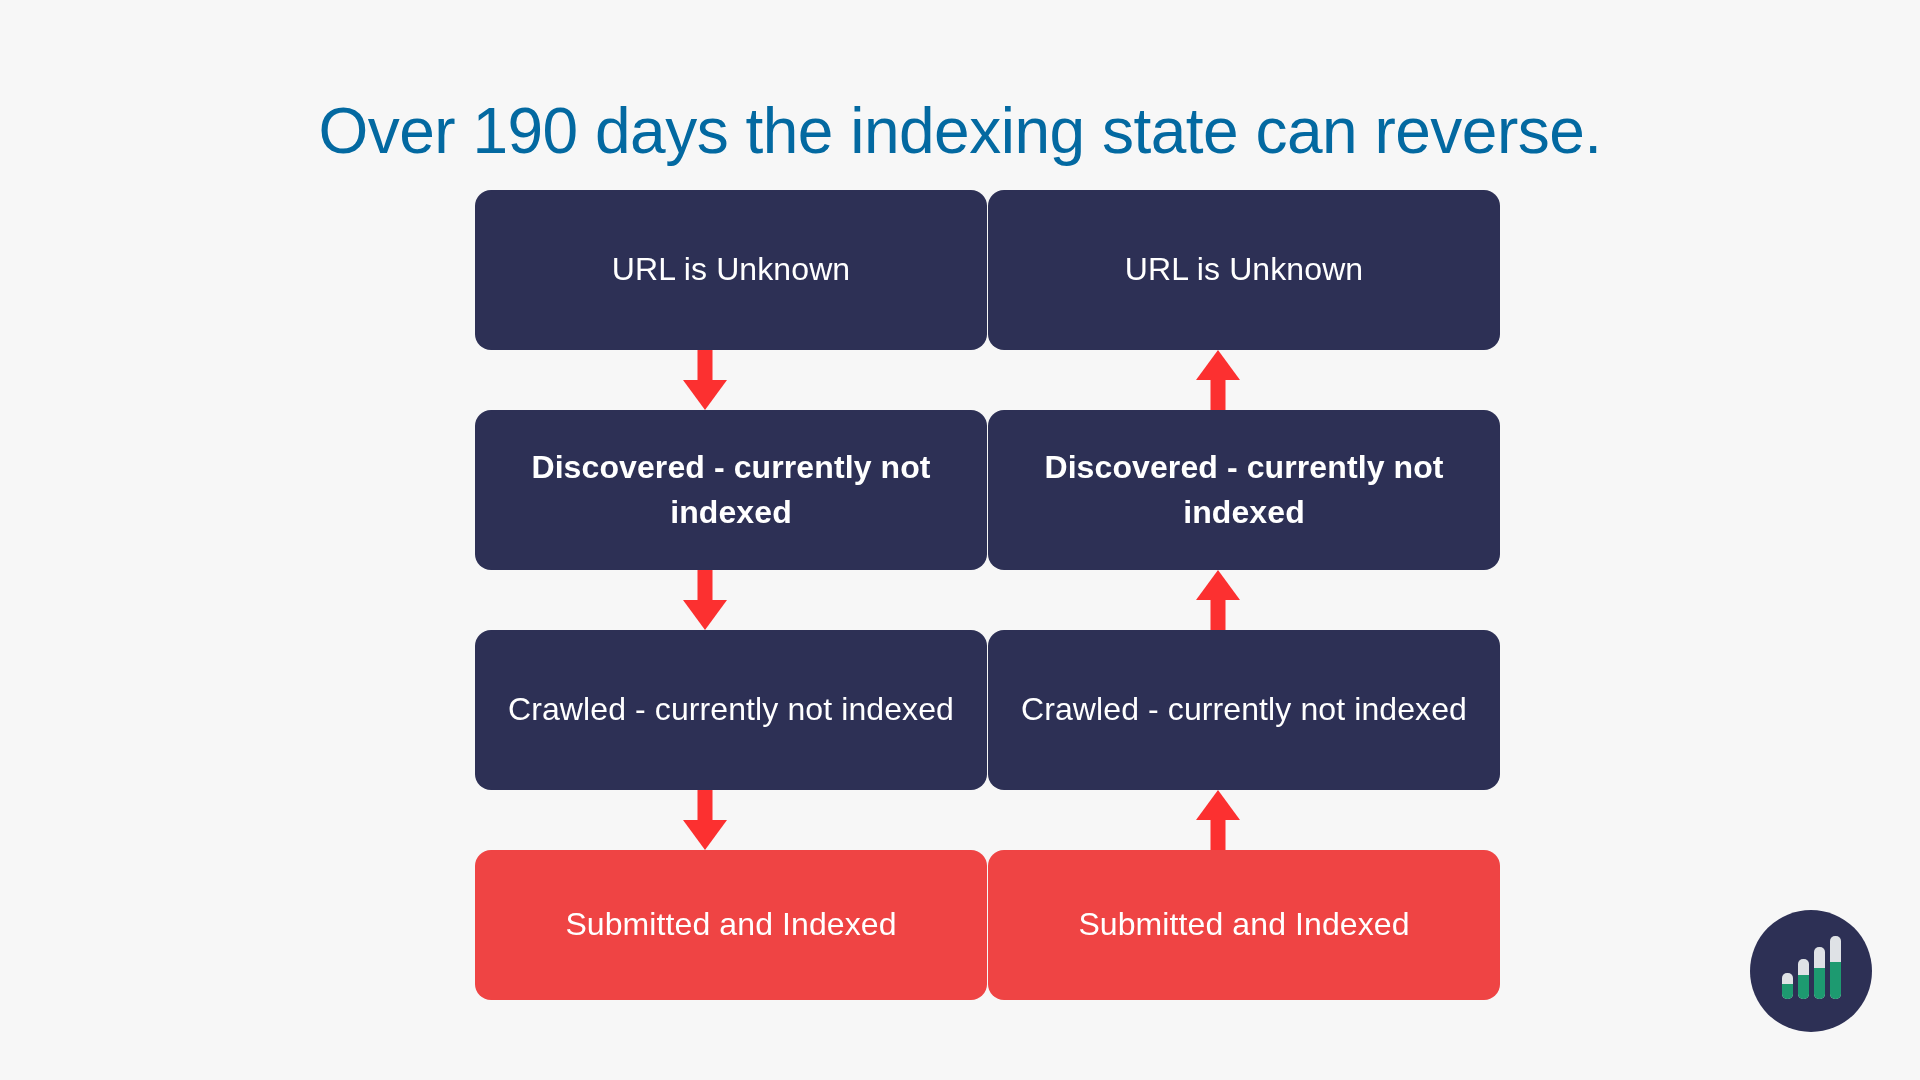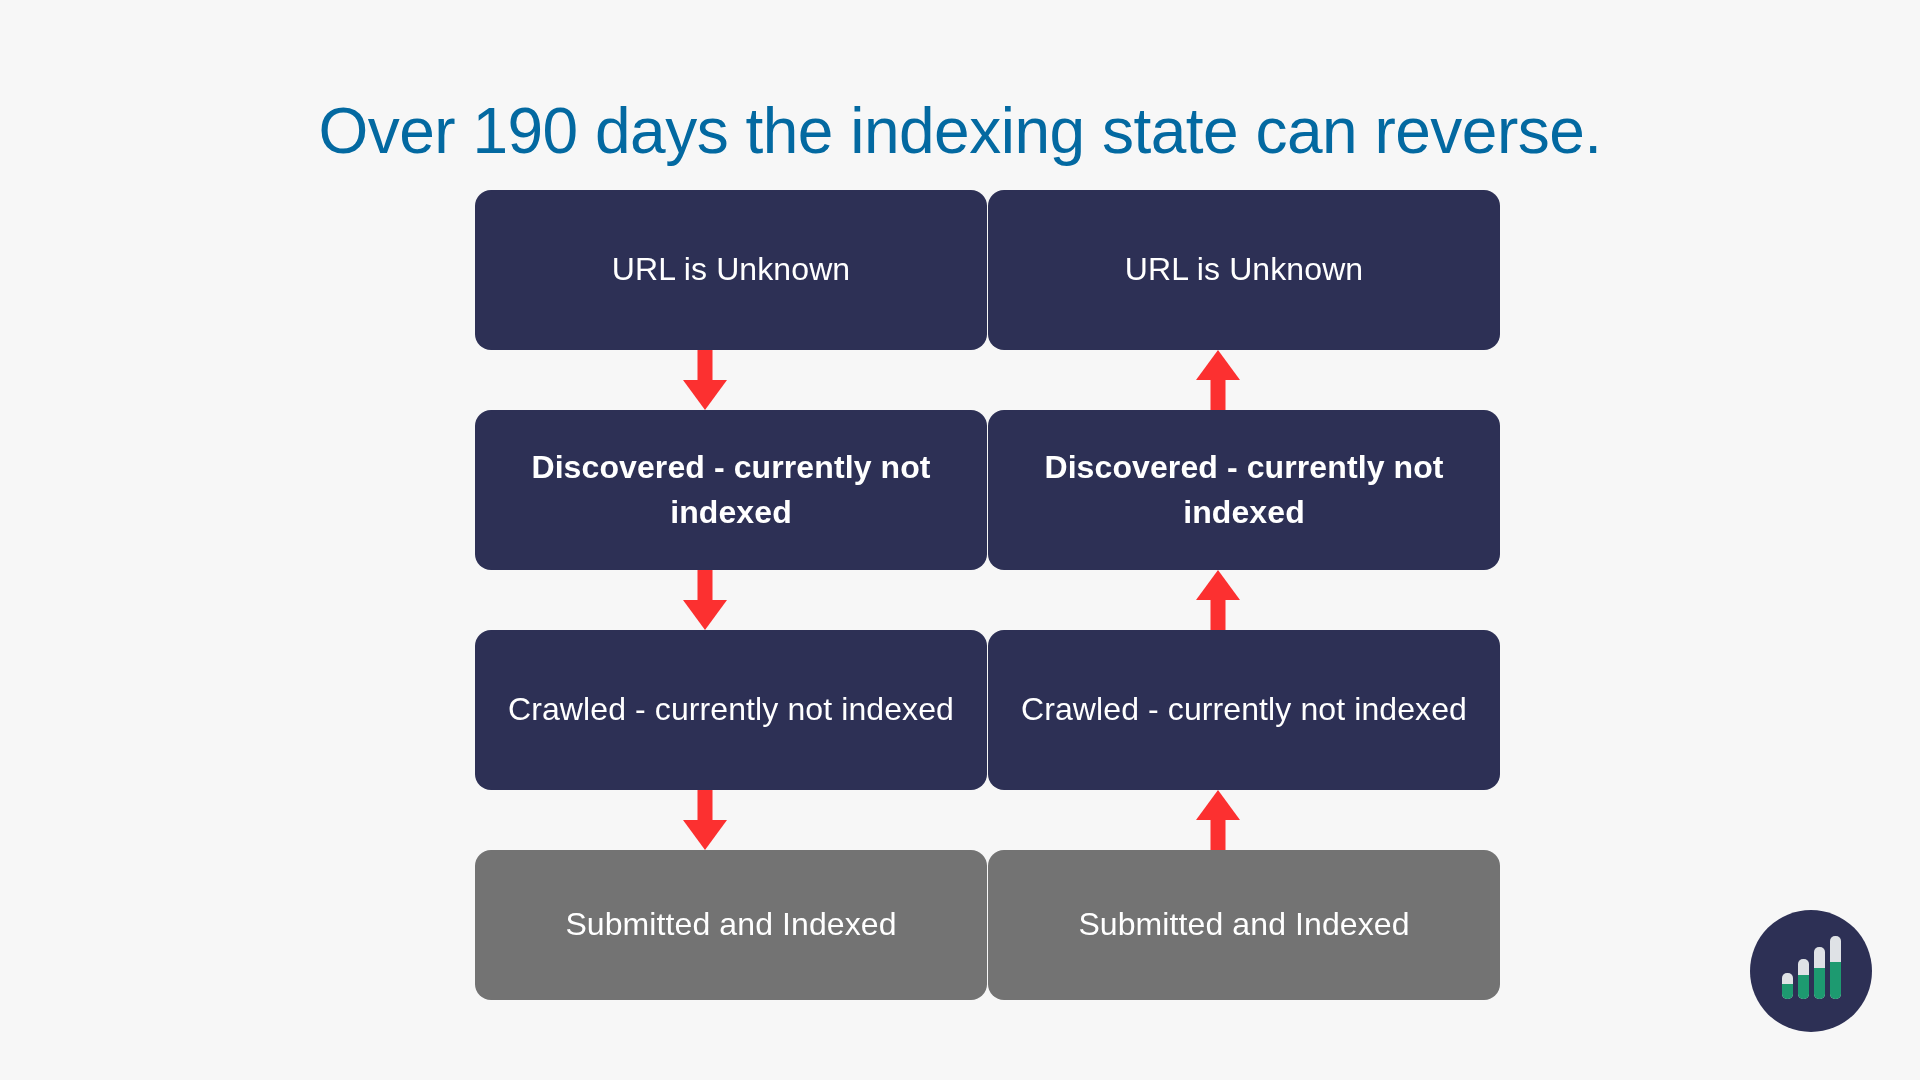--- a/index.html
+++ b/index.html
@@ -63,21 +63,21 @@
     justify-content: center;
     text-align: center;
     padding: 10px 20px;
     color: #ffffff;
     font-size: 32px;
     line-height: 1.42;
     font-weight: 400;
     letter-spacing: 0.1px;
   }
   .node-navy  { background: #2d3055; }
-  .node-green { background: #737373; }
+  .node-green { background: #ef4444; }
 
   .node-h1 { height: 160px; }
   .node-h2 { height: 160px; font-weight: bold; }
   .node-h3 { height: 160px; }
   .node-h4 { height: 150px; }
 
   .node-label {
     display: block;
     max-width: 100%;
   }

